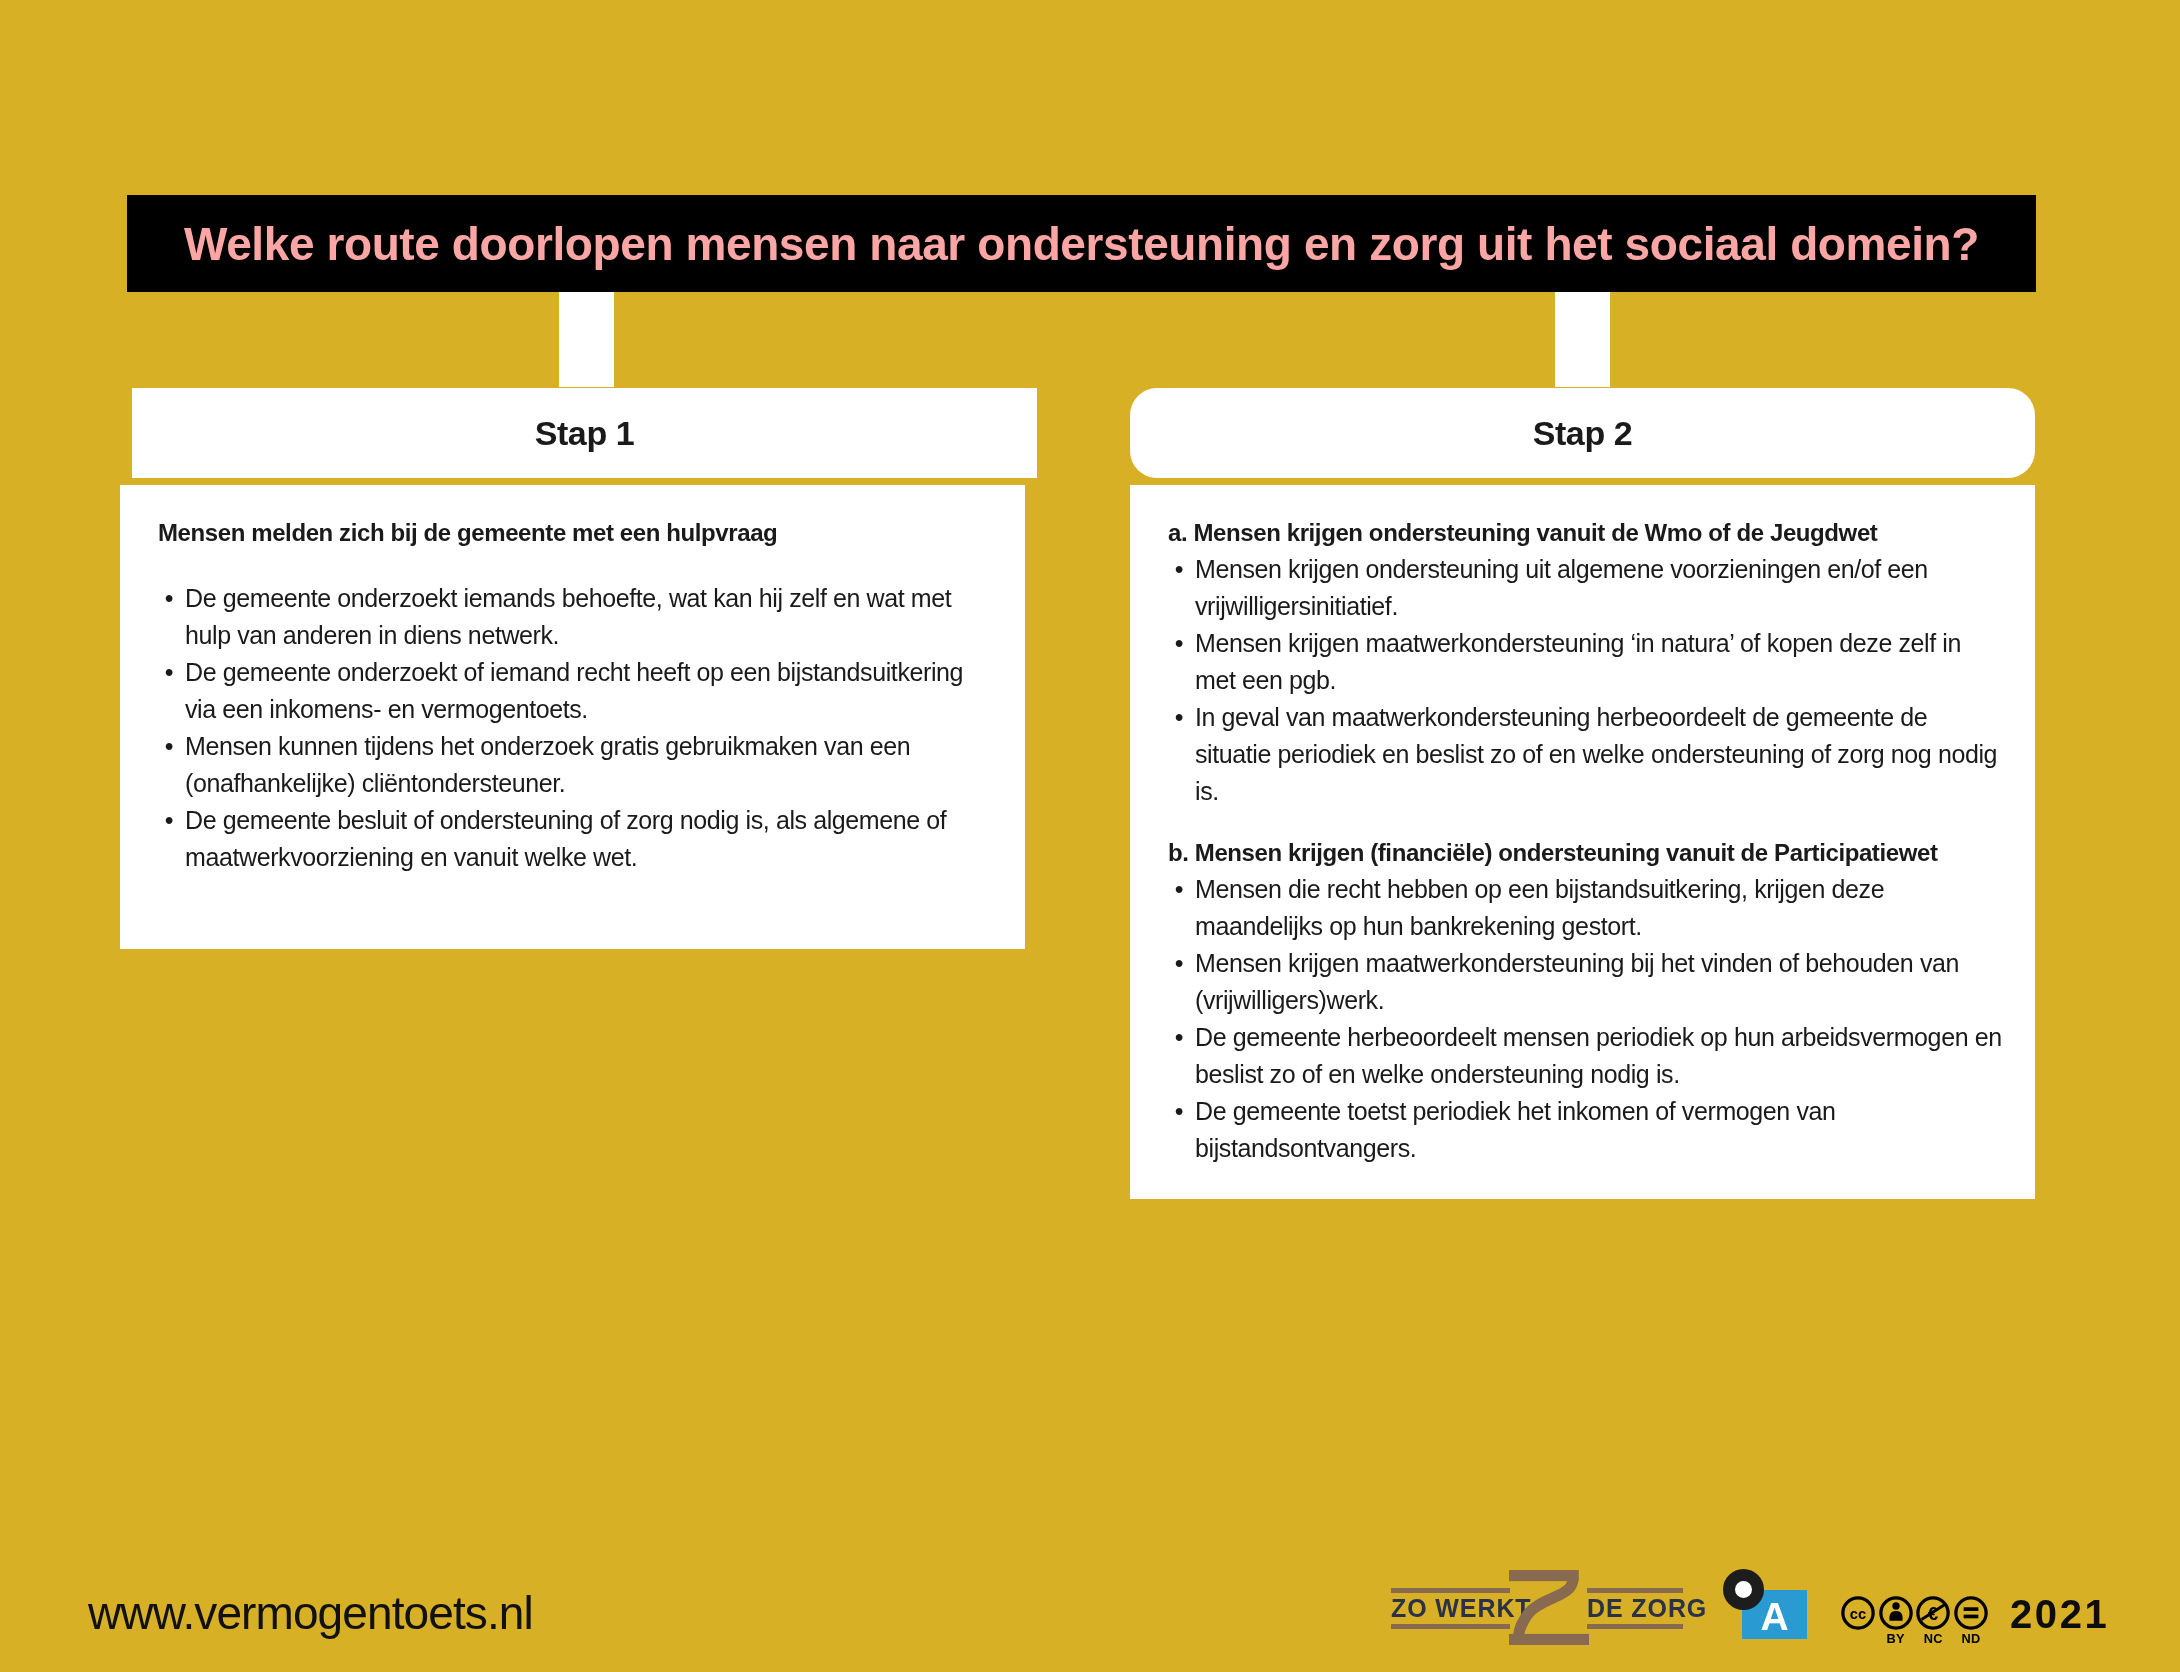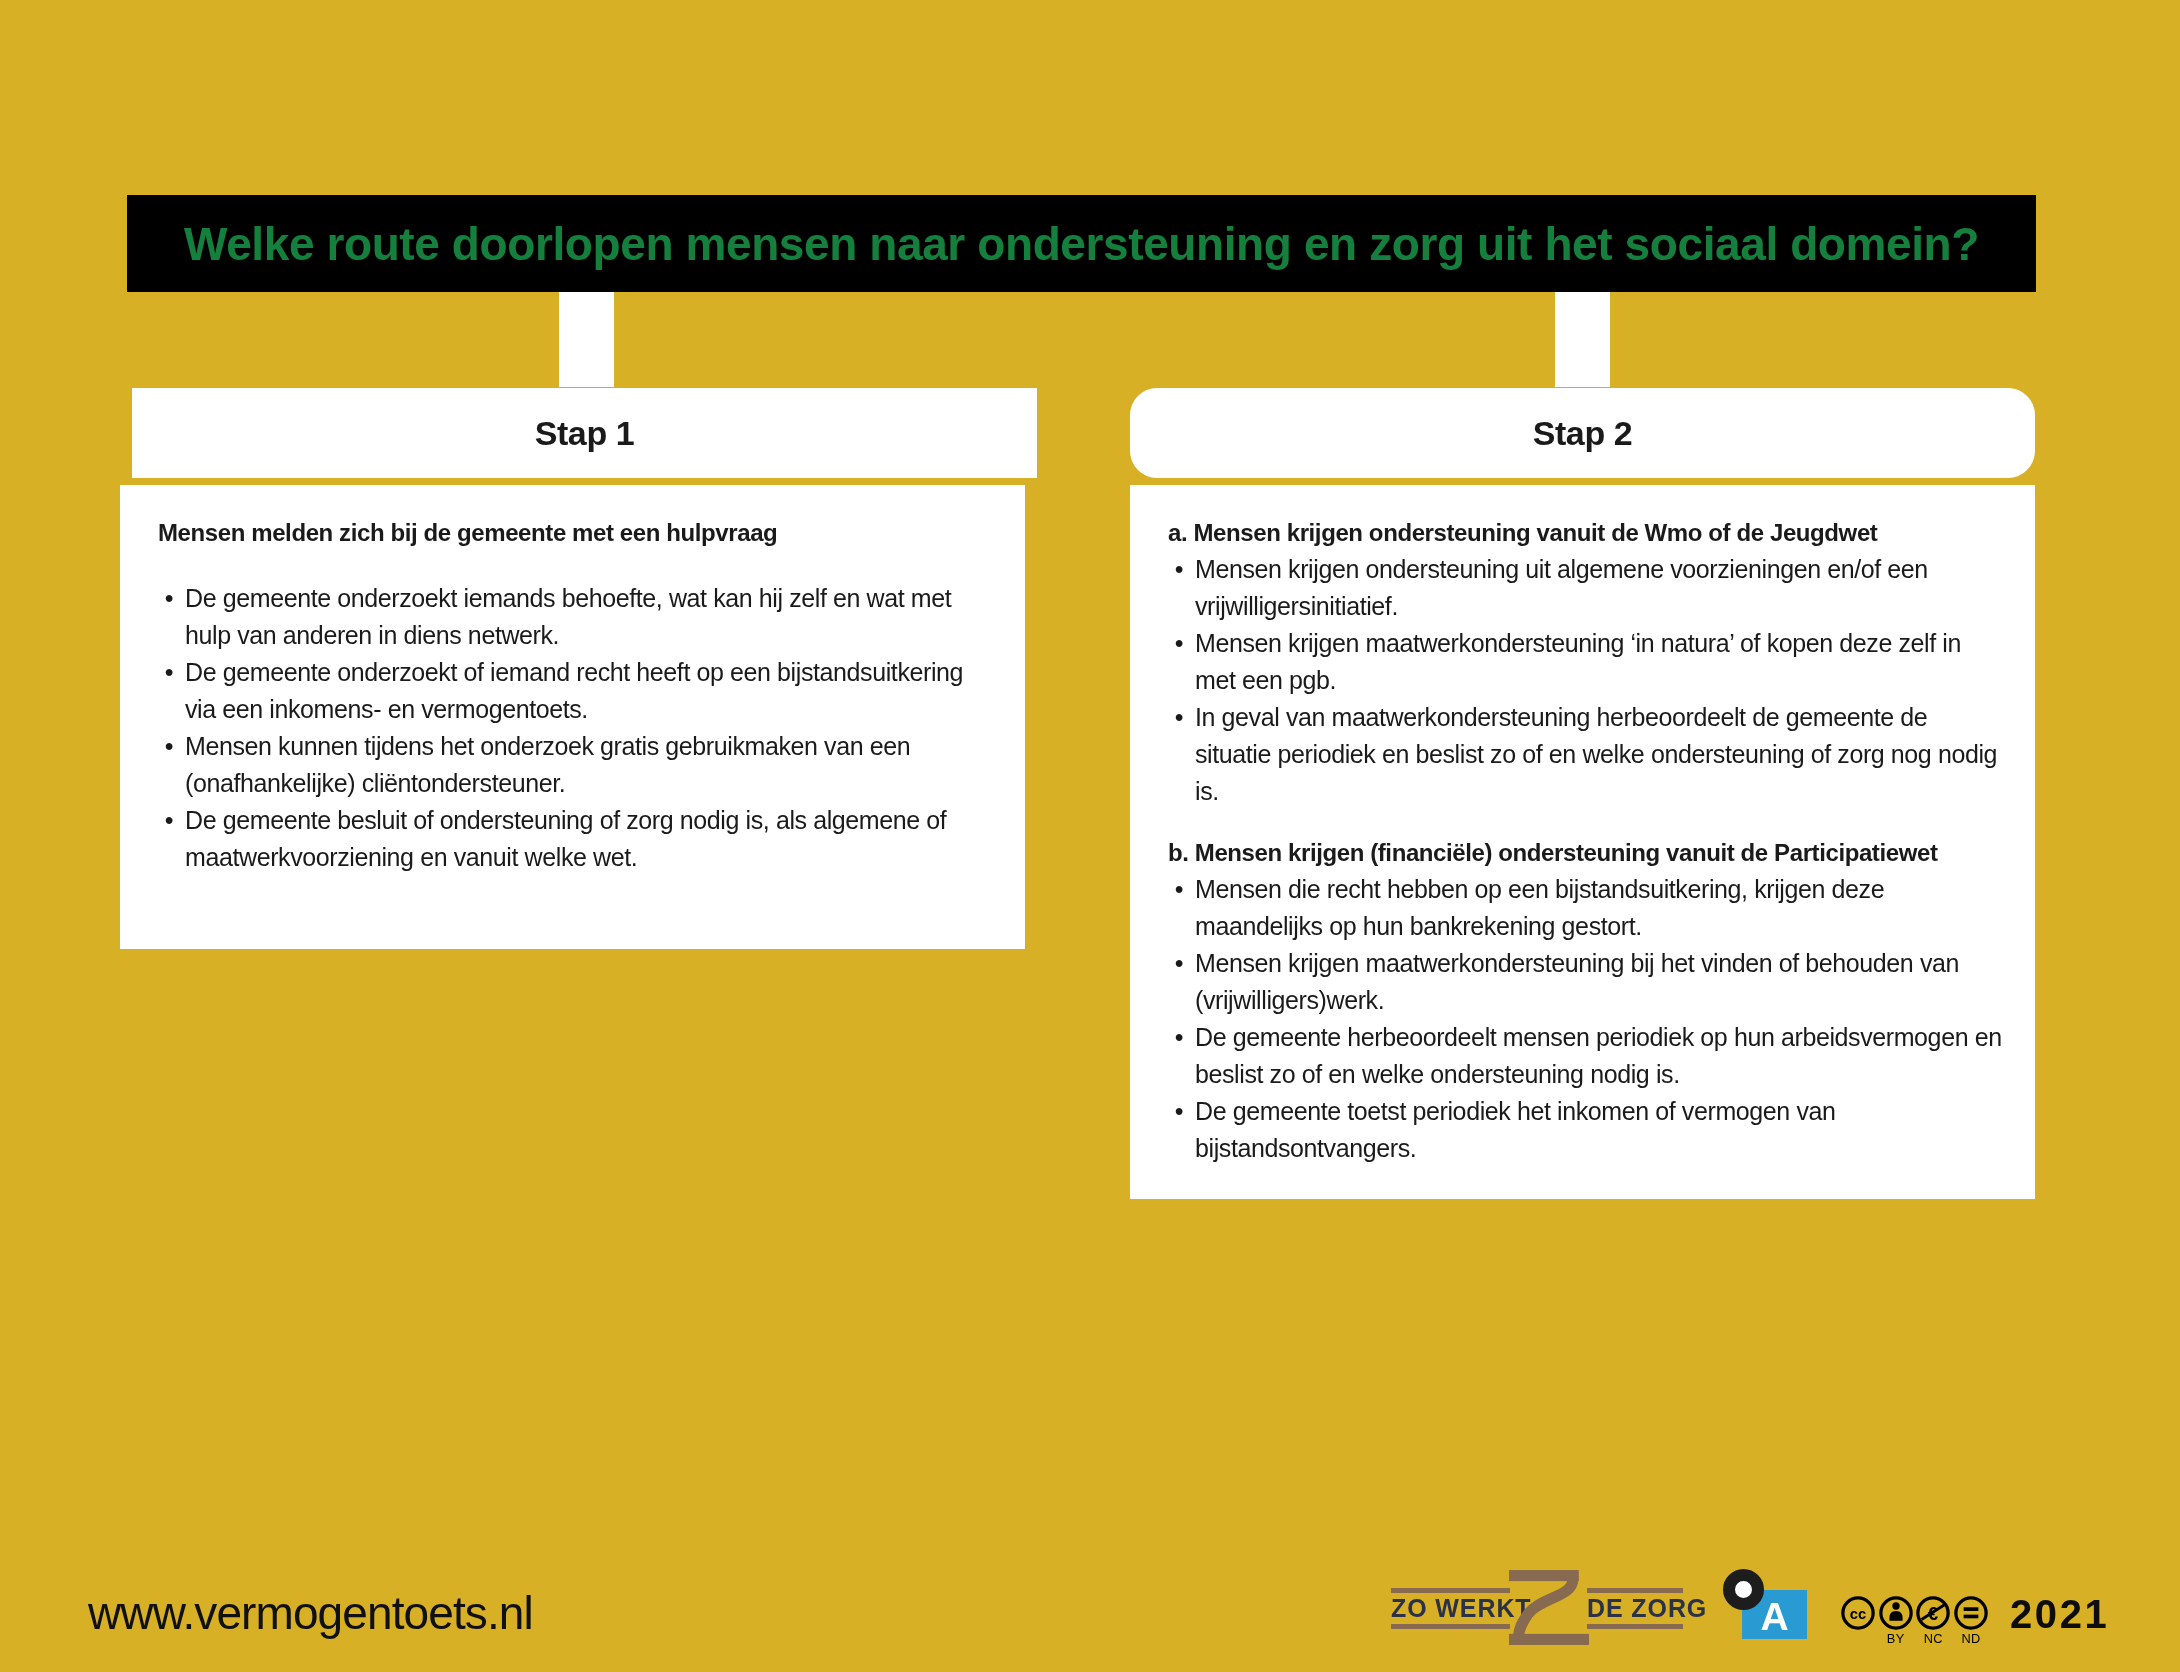--- a/index.html
+++ b/index.html
@@ -9,21 +9,21 @@
     background:#d8b026;
     font-family:"Liberation Sans", sans-serif;
     color:#1a1a1a;
   }
   
   .title-bar{
     position:absolute;left:127px;top:195px;width:1909px;height:97px;
     background:#000;display:flex;align-items:center;justify-content:center;
   }
   .title-bar h1{
-    margin:1px;color:#15803d;font-size:46px;font-weight:700;letter-spacing:-0.4px;
+    margin:1px;color:#fca5a5;font-size:46px;font-weight:700;letter-spacing:-0.4px;
     white-space:nowrap;
     text-align:center;
   }
   
   .connector{position:absolute;top:292px;width:55px;height:95px;background:#fff;}
   .c1{left:559px;}
   .c2{left:1555px;}
   
   .step-header{
     position:absolute;top:388px;width:905px;height:90px;background:#fff;
@@ -81,21 +81,21 @@
   .oa .letter{color:#fff;font-size:39px;font-weight:700;line-height:44px;}
   .oa .donut{
     position:absolute;left:0;top:0;width:17px;height:17px;border:12px solid #1d1d1d;
     border-radius:50%;background:#fff;
   }
   
   .license{position:absolute;left:1840px;top:1595px;display:flex;gap:1.7px;}
   .lic-item{width:36px;display:flex;flex-direction:column;align-items:center;}
   .lic-item svg{display:block;}
   .lic-label{
-    font-size:12.8px;font-weight:400;letter-spacing:0.4px;line-height:15.3px;height:15.3px;
+    font-size:12.8px;font-weight:700;letter-spacing:0.4px;line-height:15.3px;height:15.3px;
     color:#000;
   }
   .year{
     position:absolute;left:2010px;top:1593px;
     font-size:40px;font-weight:600;letter-spacing:2.6px;color:#0d0d0d;line-height:43px;
   }
 </style>
 </head>
 <body>
 

